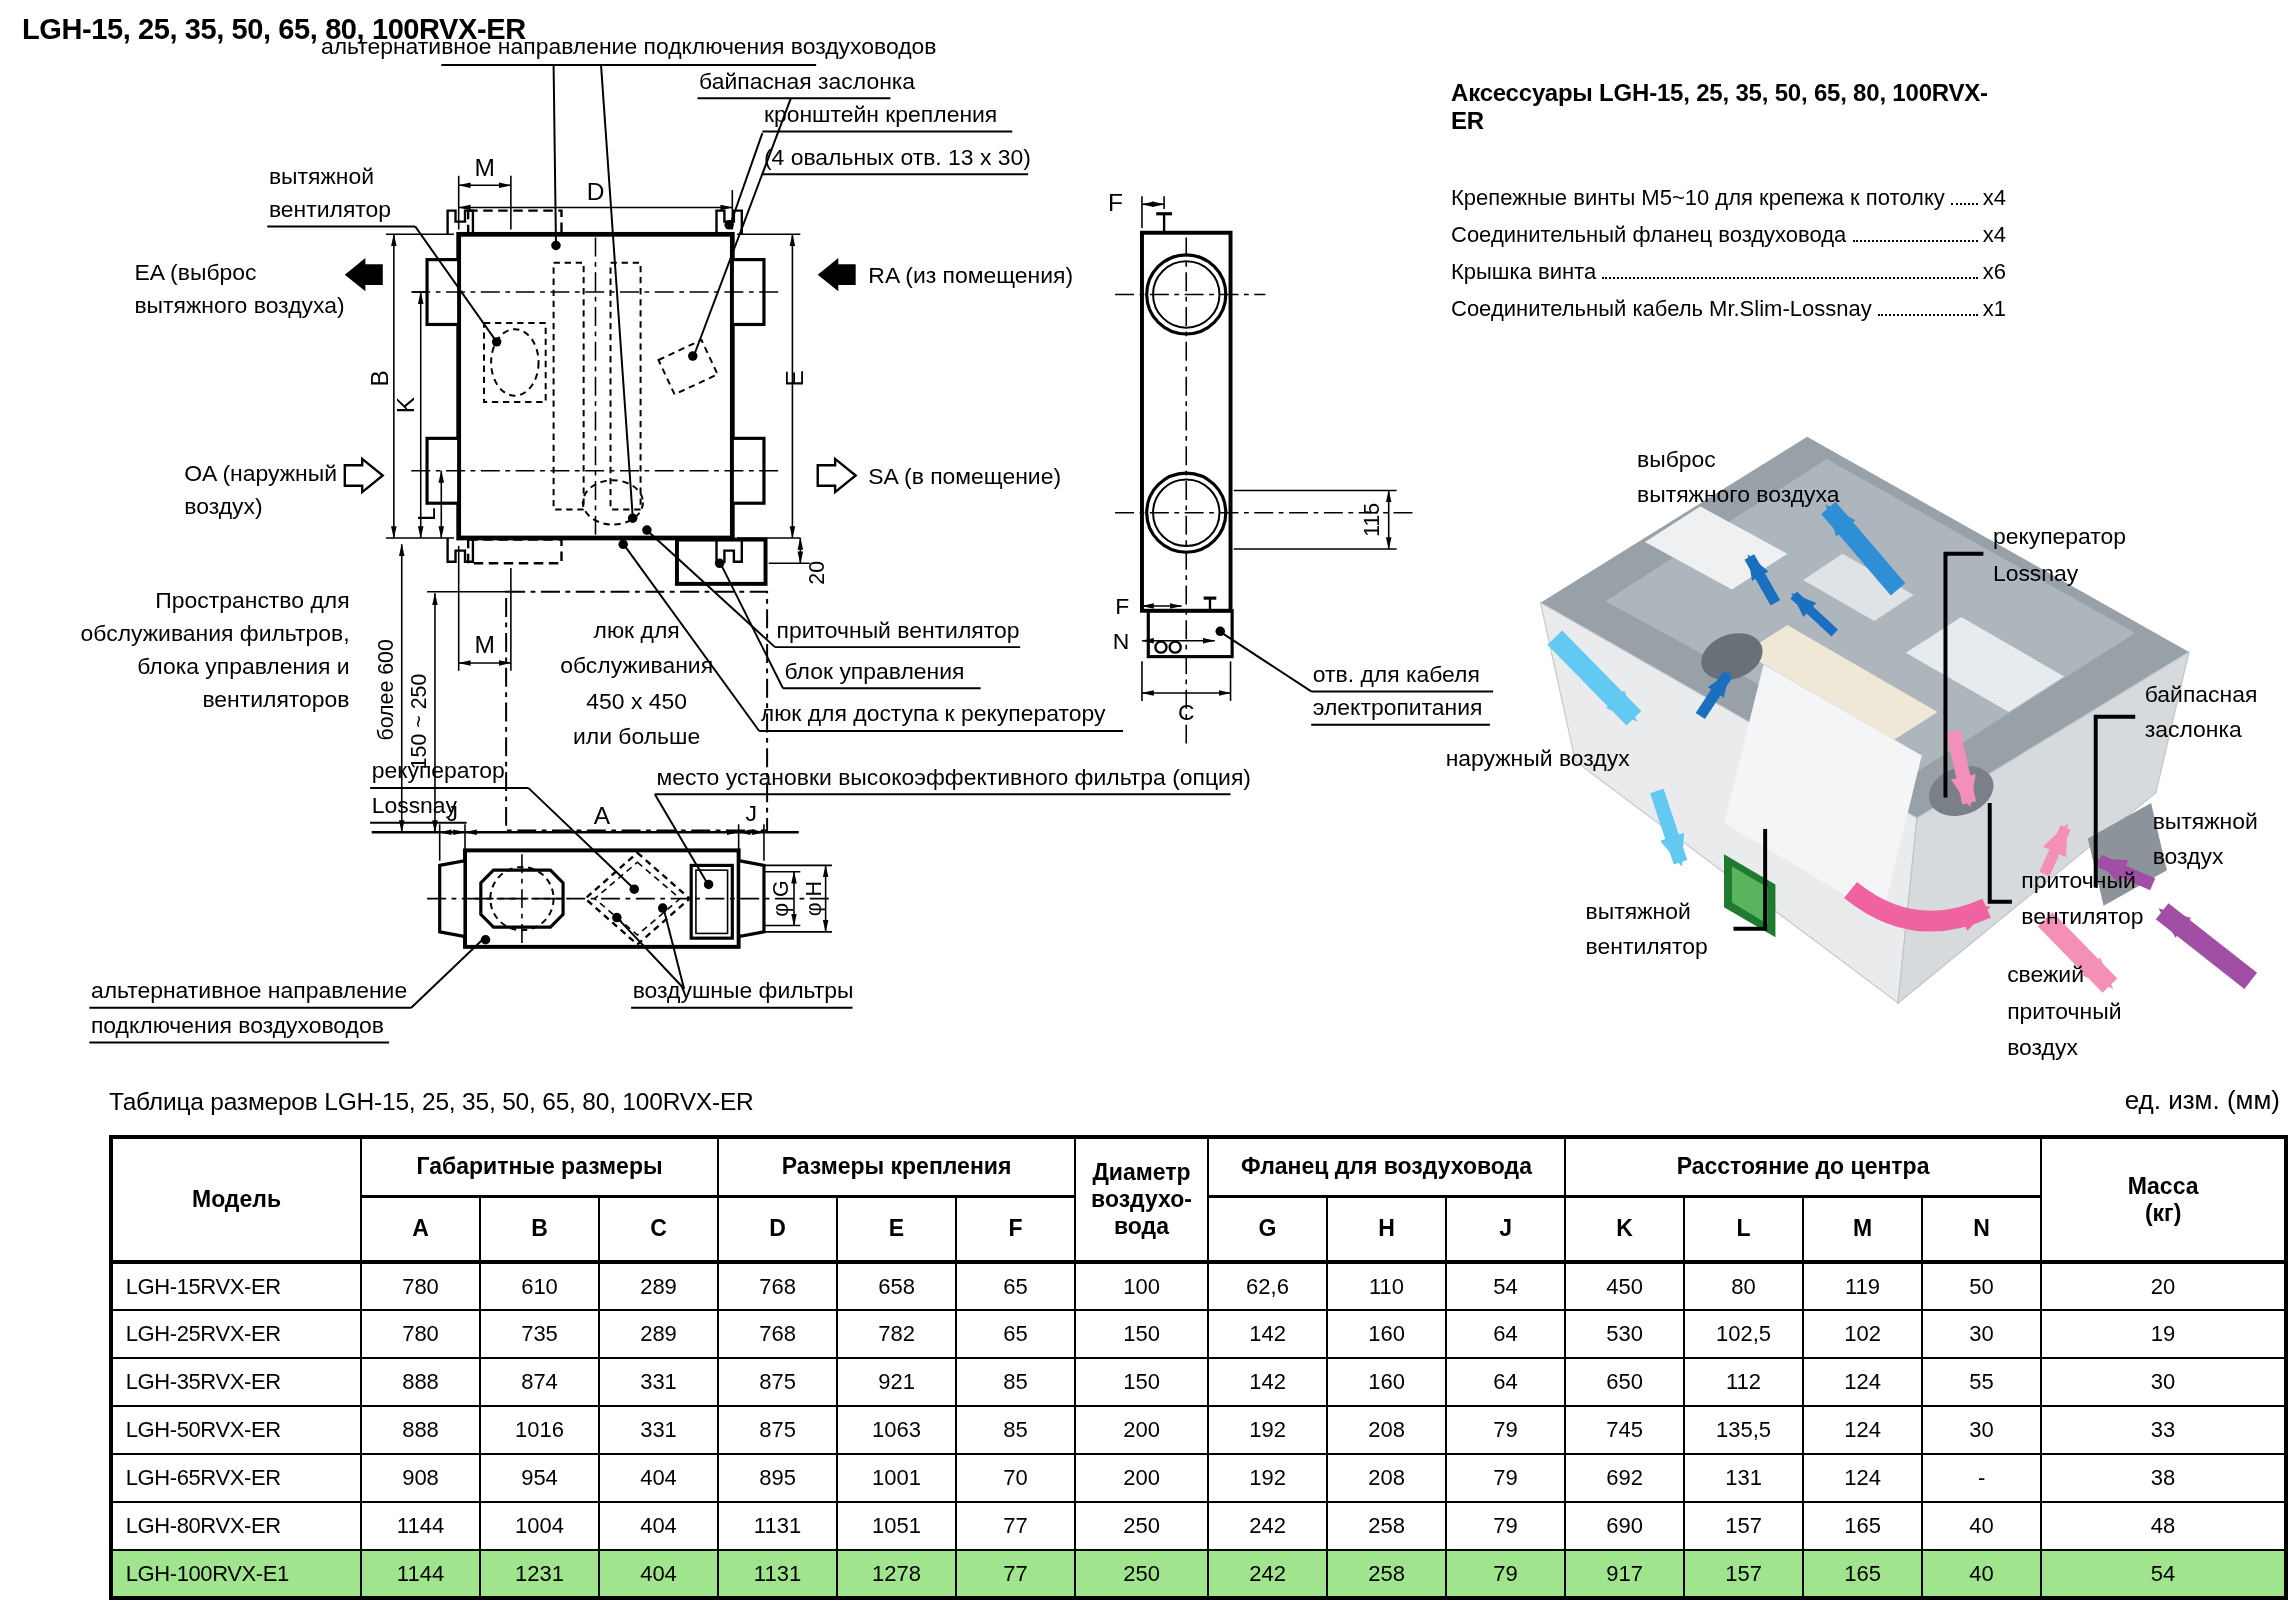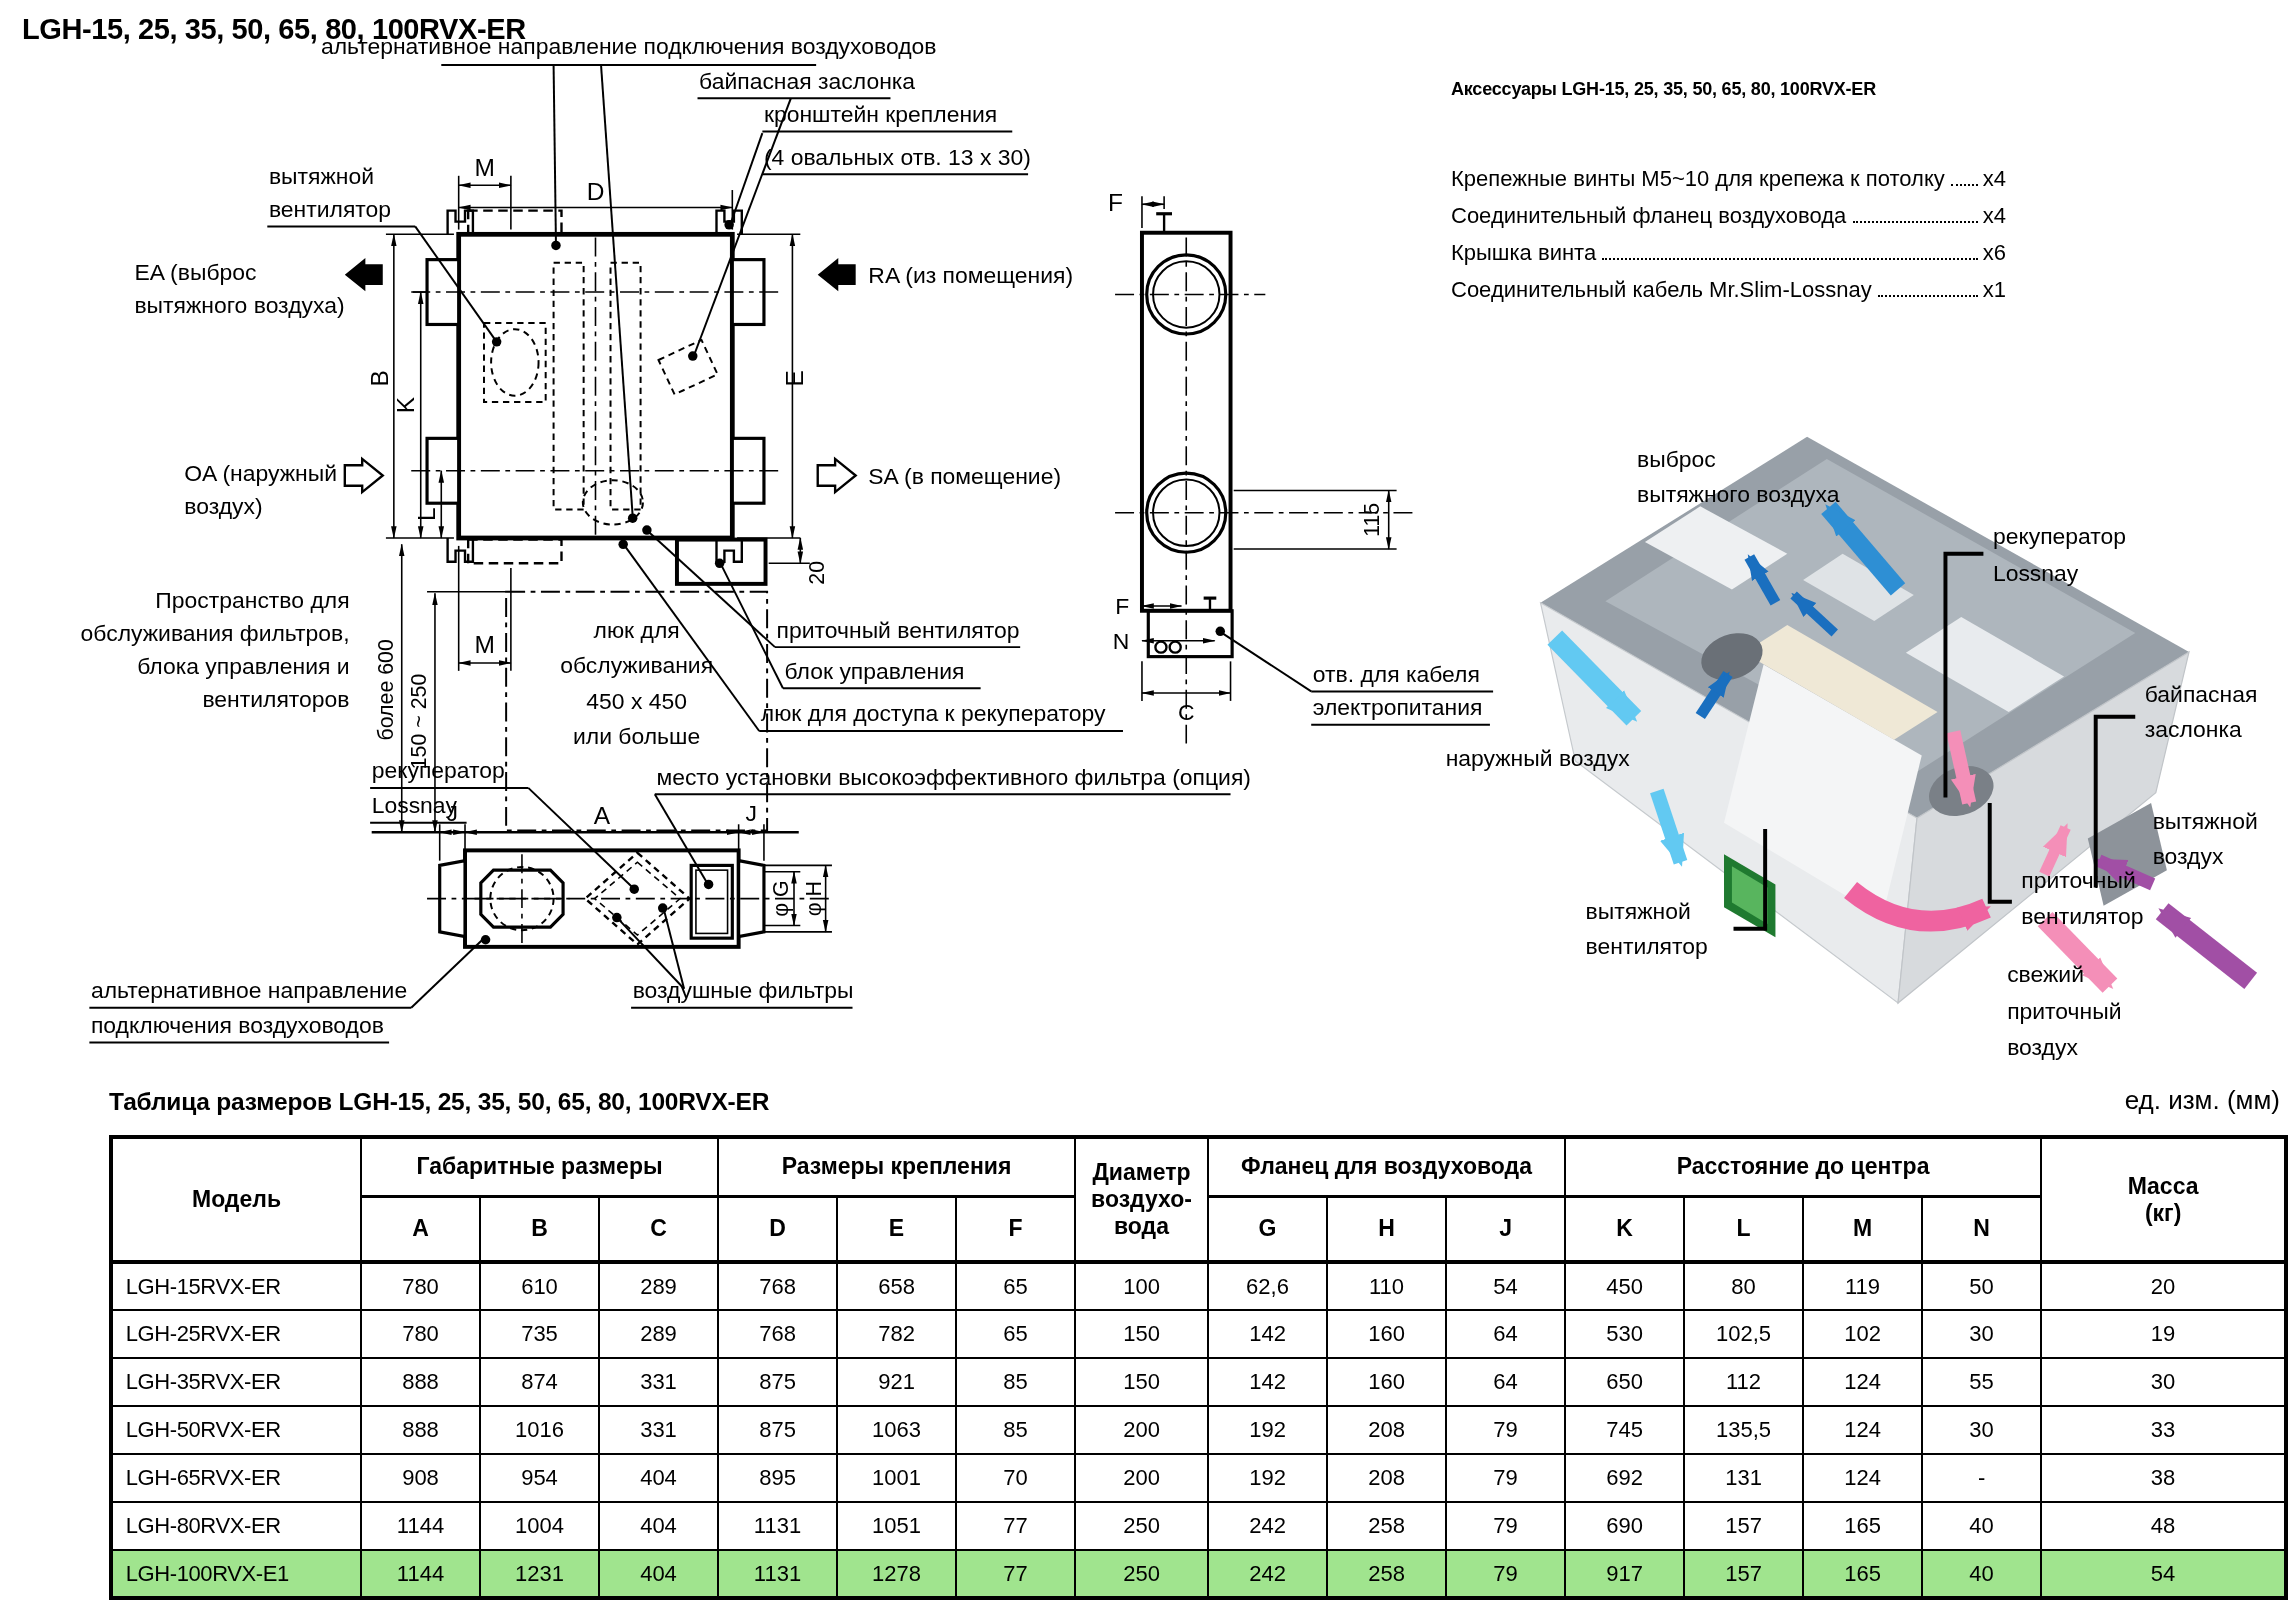--- a/index.html
+++ b/index.html
@@ -24,27 +24,27 @@
   .dot{fill:#000;stroke:none}
   .ar{fill:none;stroke-linecap:butt}
   .st-outdoor{stroke:var(--c-outdoor)} .mk-outdoor{fill:var(--c-outdoor)}
   .st-exhaust{stroke:var(--c-exhaust)} .mk-exhaust{fill:var(--c-exhaust)}
   .st-exhaustd{stroke:var(--c-exhaustd)} .mk-exhaustd{fill:var(--c-exhaustd)}
   .st-supply{stroke:var(--c-supply)} .mk-supply{fill:var(--c-supply)}
   .st-supplyd{stroke:var(--c-supplyd)} .mk-supplyd{fill:var(--c-supplyd)}
   .st-return{stroke:var(--c-return)} .mk-return{fill:var(--c-return)}
   
   .acc{position:absolute;left:1451px;top:79px;width:555px}
-  .acc-title{font-size:18px;font-weight:bold;letter-spacing:-0.2px;margin-bottom:60px}
+  .acc-title{font-size:24px;font-weight:bold;letter-spacing:-0.2px;margin-bottom:44px}
   .acc-item{display:flex;align-items:baseline;font-size:22px;line-height:37px;white-space:nowrap}
   .acc-dots{flex:1;border-bottom:2.4px dotted #000;margin:0 4.7px 7.1px 6.3px;min-width:19px}
   
   .tbl{position:absolute;left:109px;top:1085px;width:2171px}
   .tbl-head{display:flex;justify-content:space-between;align-items:flex-end;margin-bottom:19px}
-  .tbl-title{font-size:24.5px;font-weight:bold;letter-spacing:-0.2px}
+  .tbl-title{font-size:24.5px;font-weight:normal;letter-spacing:-0.2px}
   .tbl-unit{font-size:26px}
   table.dimtbl{border-collapse:collapse;width:2171px;table-layout:fixed;border:4.7px solid #000}
   .dimtbl th,.dimtbl td{border:2px solid #000;text-align:center;vertical-align:middle;overflow:hidden}
   .dimtbl thead th{font-size:23px;font-weight:bold;white-space:pre-line;line-height:27px}
   .dimtbl tr.grp th{height:59px}
   .dimtbl tr.grp th.gb{border-bottom:3.2px solid #000}
   .dimtbl tr.sub th{height:66px;border-bottom:4px solid #000}
   .dimtbl th.rs{border-bottom:4px solid #000}
   .dimtbl tbody td{height:48px;font-size:22px}
   .dimtbl td.model{font-weight:normal;text-align:left;padding-left:12.7px;letter-spacing:-0.4px}

